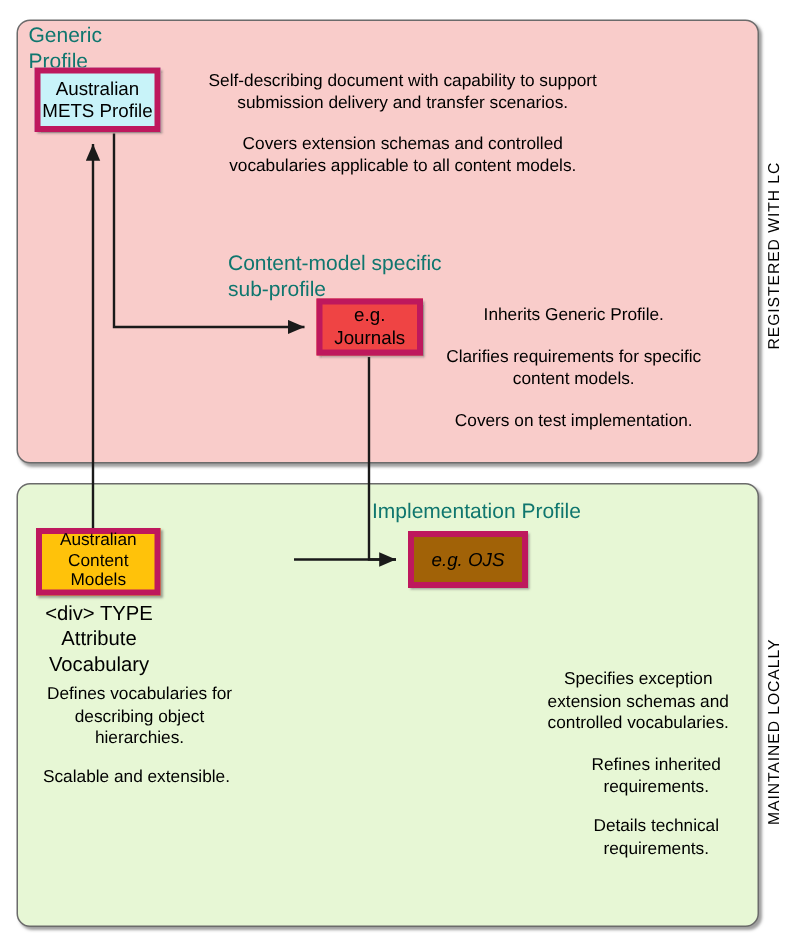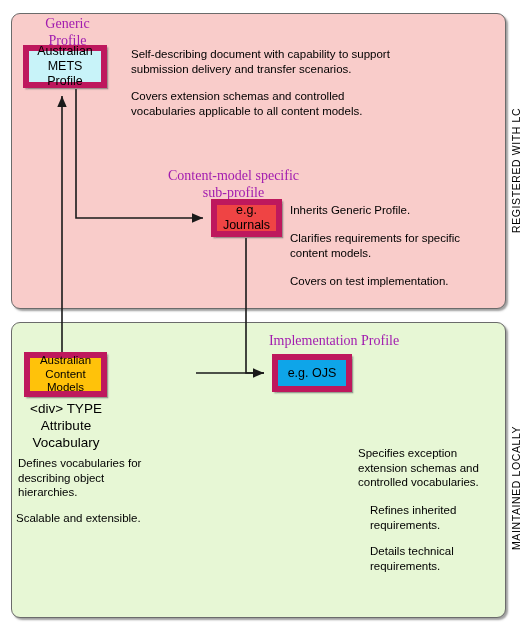--- a/index.html
+++ b/index.html
@@ -66,46 +66,45 @@
     left: 510px;
     top: 405px;
     height: 165px;
     width: 15px;
   }
 
   
   .caption {
     position: absolute;
     font-size: 14px;
-    color: #a21caf;
-    text-align: center;
+    color: #0f766e;
+    text-align: left;
     line-height: 17px;
     white-space: pre-line;
-    font-family: Liberation Serif, serif;
   }
   #caption-generic {
     left: 19px;
     top: 15px;
     width: 97px;
   }
   #caption-submodel {
     left: 152px;
     top: 167px;
     width: 163px;
   }
   #caption-implementation {
     left: 248px;
     top: 332px;
     width: 172px;
   }
 
   
   .node {
     position: absolute;
-    border: 6px solid #be185d;
+    border: 4px solid #be185d;
     box-sizing: border-box;
     display: flex;
     align-items: center;
     justify-content: center;
     text-align: center;
     font-size: 12.5px;
     line-height: 15px;
     color: #000;
     white-space: pre-line;
     box-shadow: 1.5px 1.5px 1.5px rgba(90,90,90,0.55);
@@ -122,21 +121,22 @@
     top: 199px;
     width: 71px;
     height: 38px;
     background: #ef4444;
   }
   #node-ojs {
     left: 272px;
     top: 354px;
     width: 80px;
     height: 38px;
-    background: #0ea5e9;
+    background: #a16207;
+    font-style: italic;
   }
   #node-content-models {
     left: 24px;
     top: 352px;
     width: 83px;
     height: 45px;
     background: #ffc20a;
     font-size: 11.5px;
     line-height: 13.5px;
   }
@@ -154,20 +154,21 @@
     color: #000;
   }
 
   
   .para {
     position: absolute;
     font-size: 11.5px;
     line-height: 14.5px;
     color: #000;
     white-space: pre-line;
+    text-align: center;
   }
   #para-generic-1 { left: 131px; top: 47px; width: 275px; }
   #para-generic-2 { left: 131px; top: 89px; width: 275px; }
 
   #para-sub-1 { left: 290px; top: 203px; width: 185px; }
   #para-sub-2 { left: 290px; top: 231px; width: 185px; }
   #para-sub-3 { left: 290px; top: 274px; width: 185px; }
 
   #para-vocab-1 { left: 18px; top: 456px; width: 150px; }
   #para-vocab-2 { left: 16px; top: 511px; width: 150px; }

